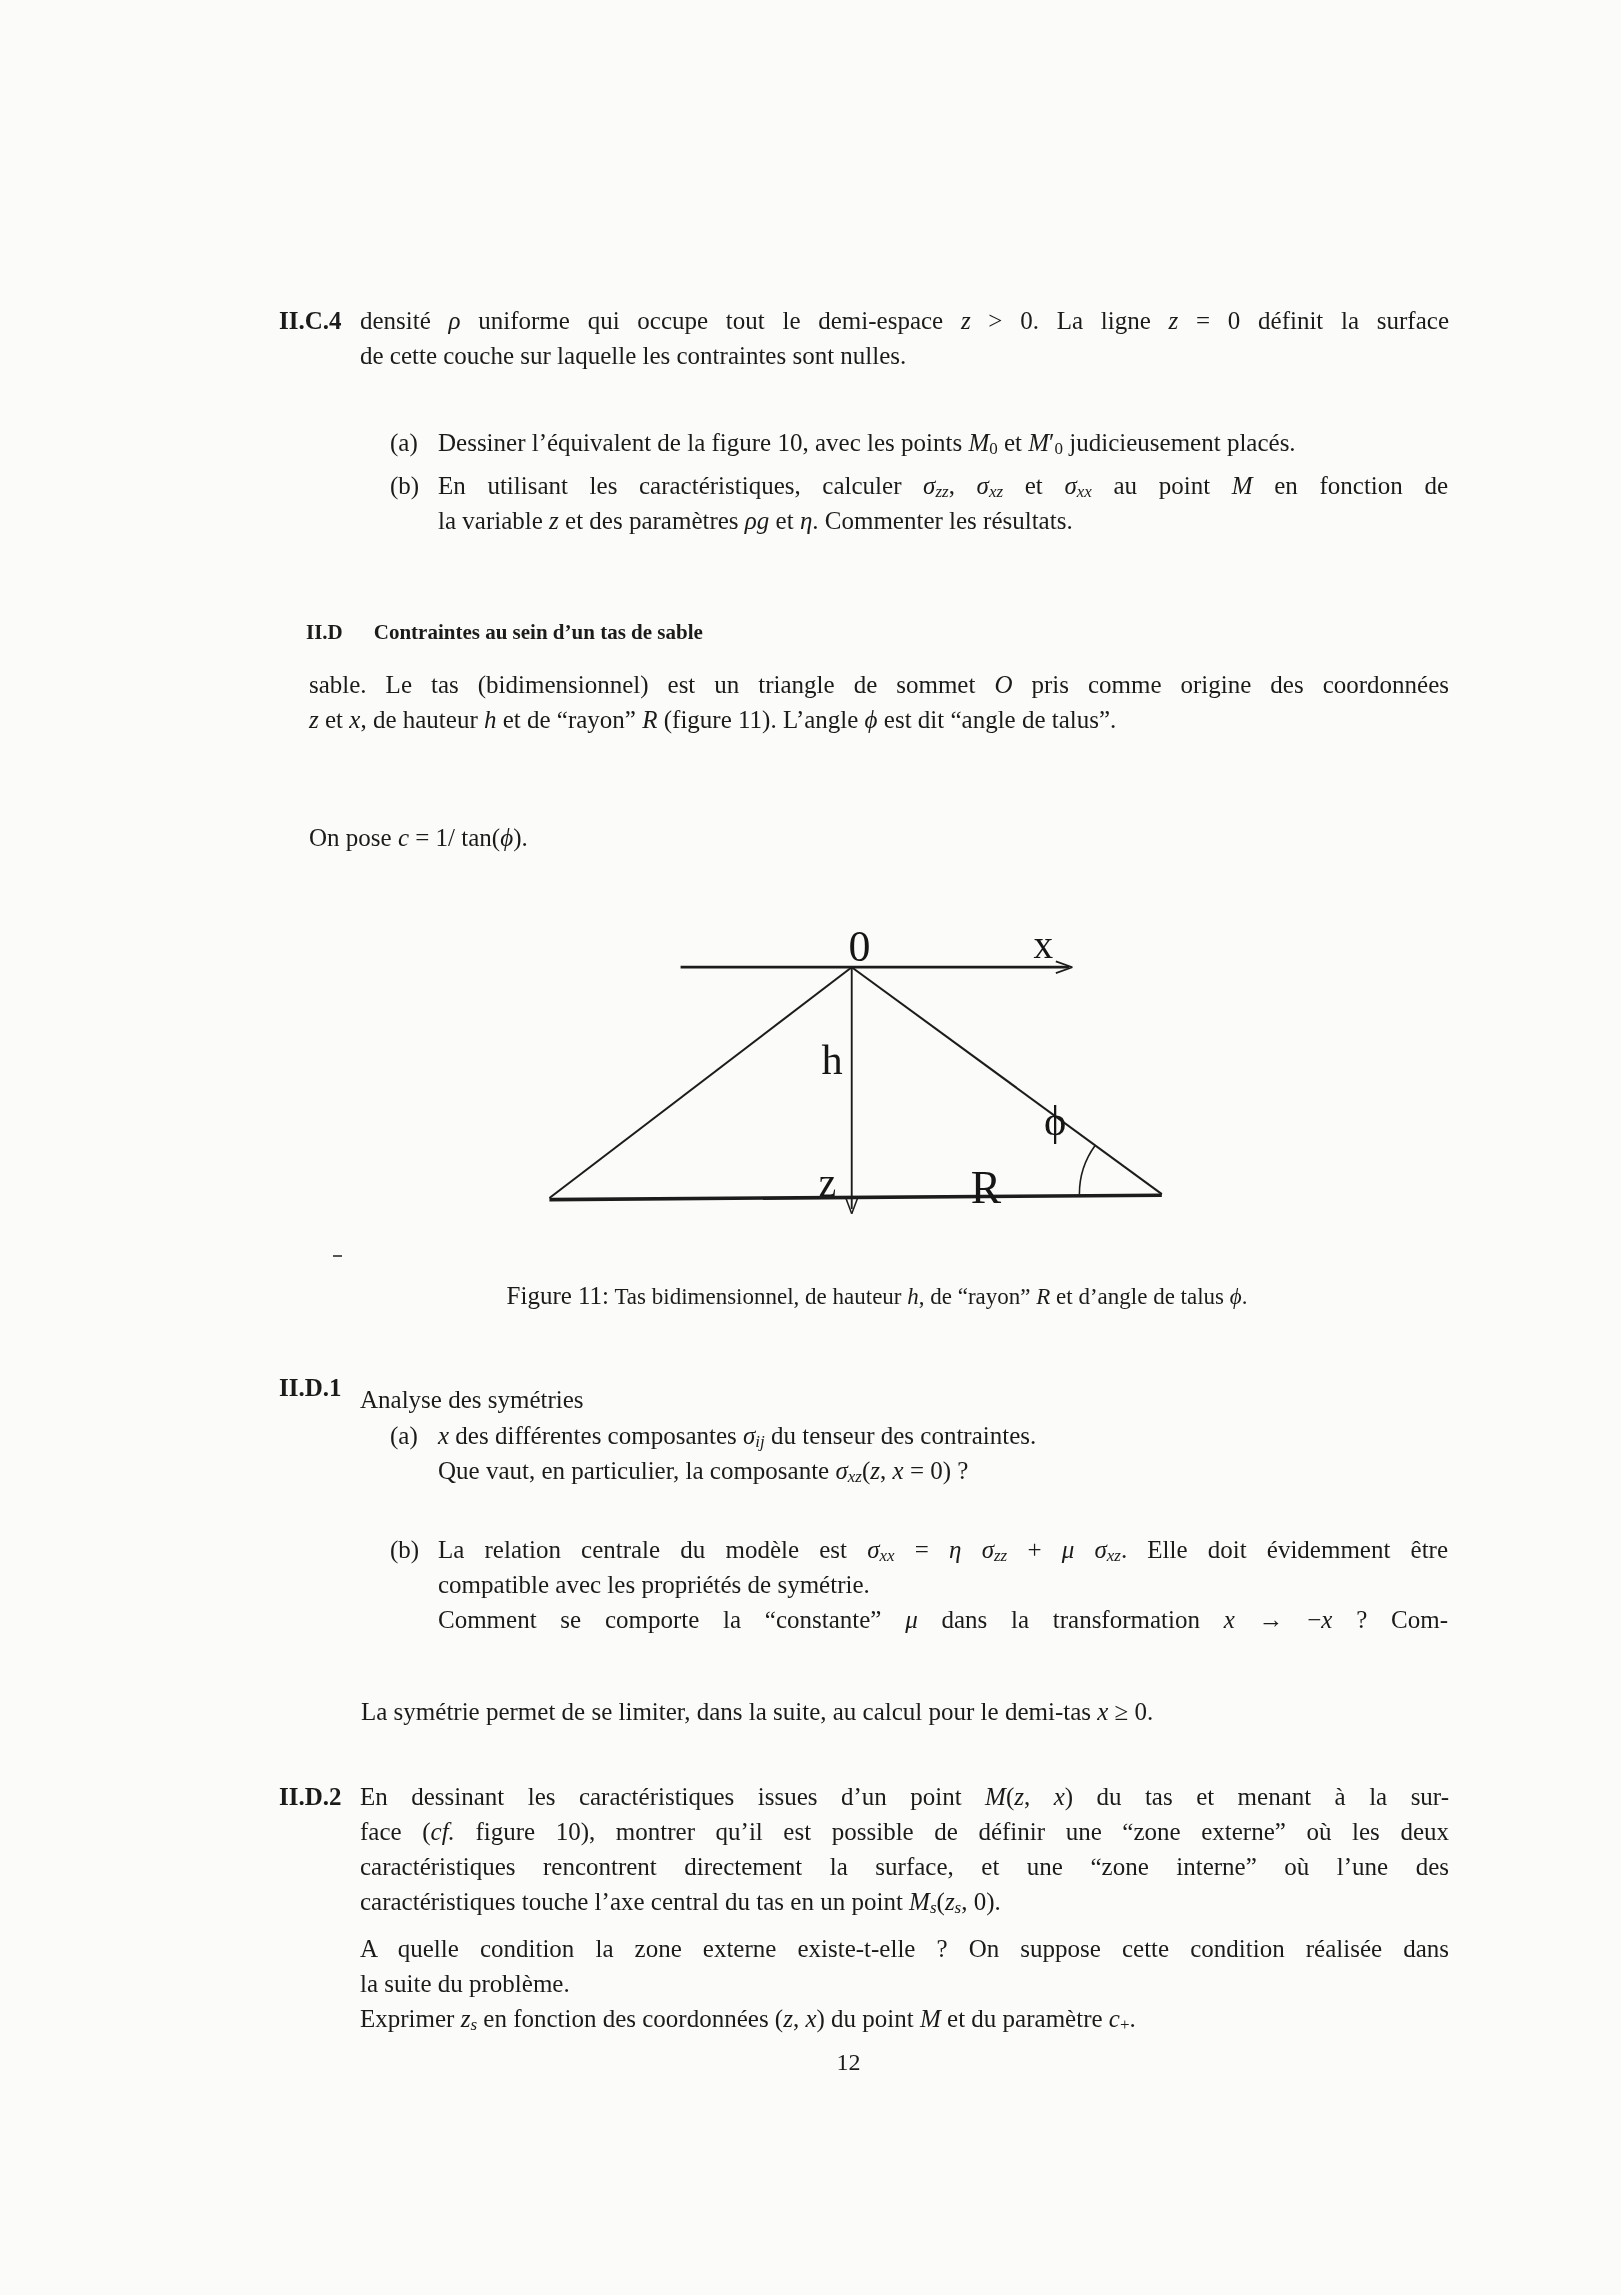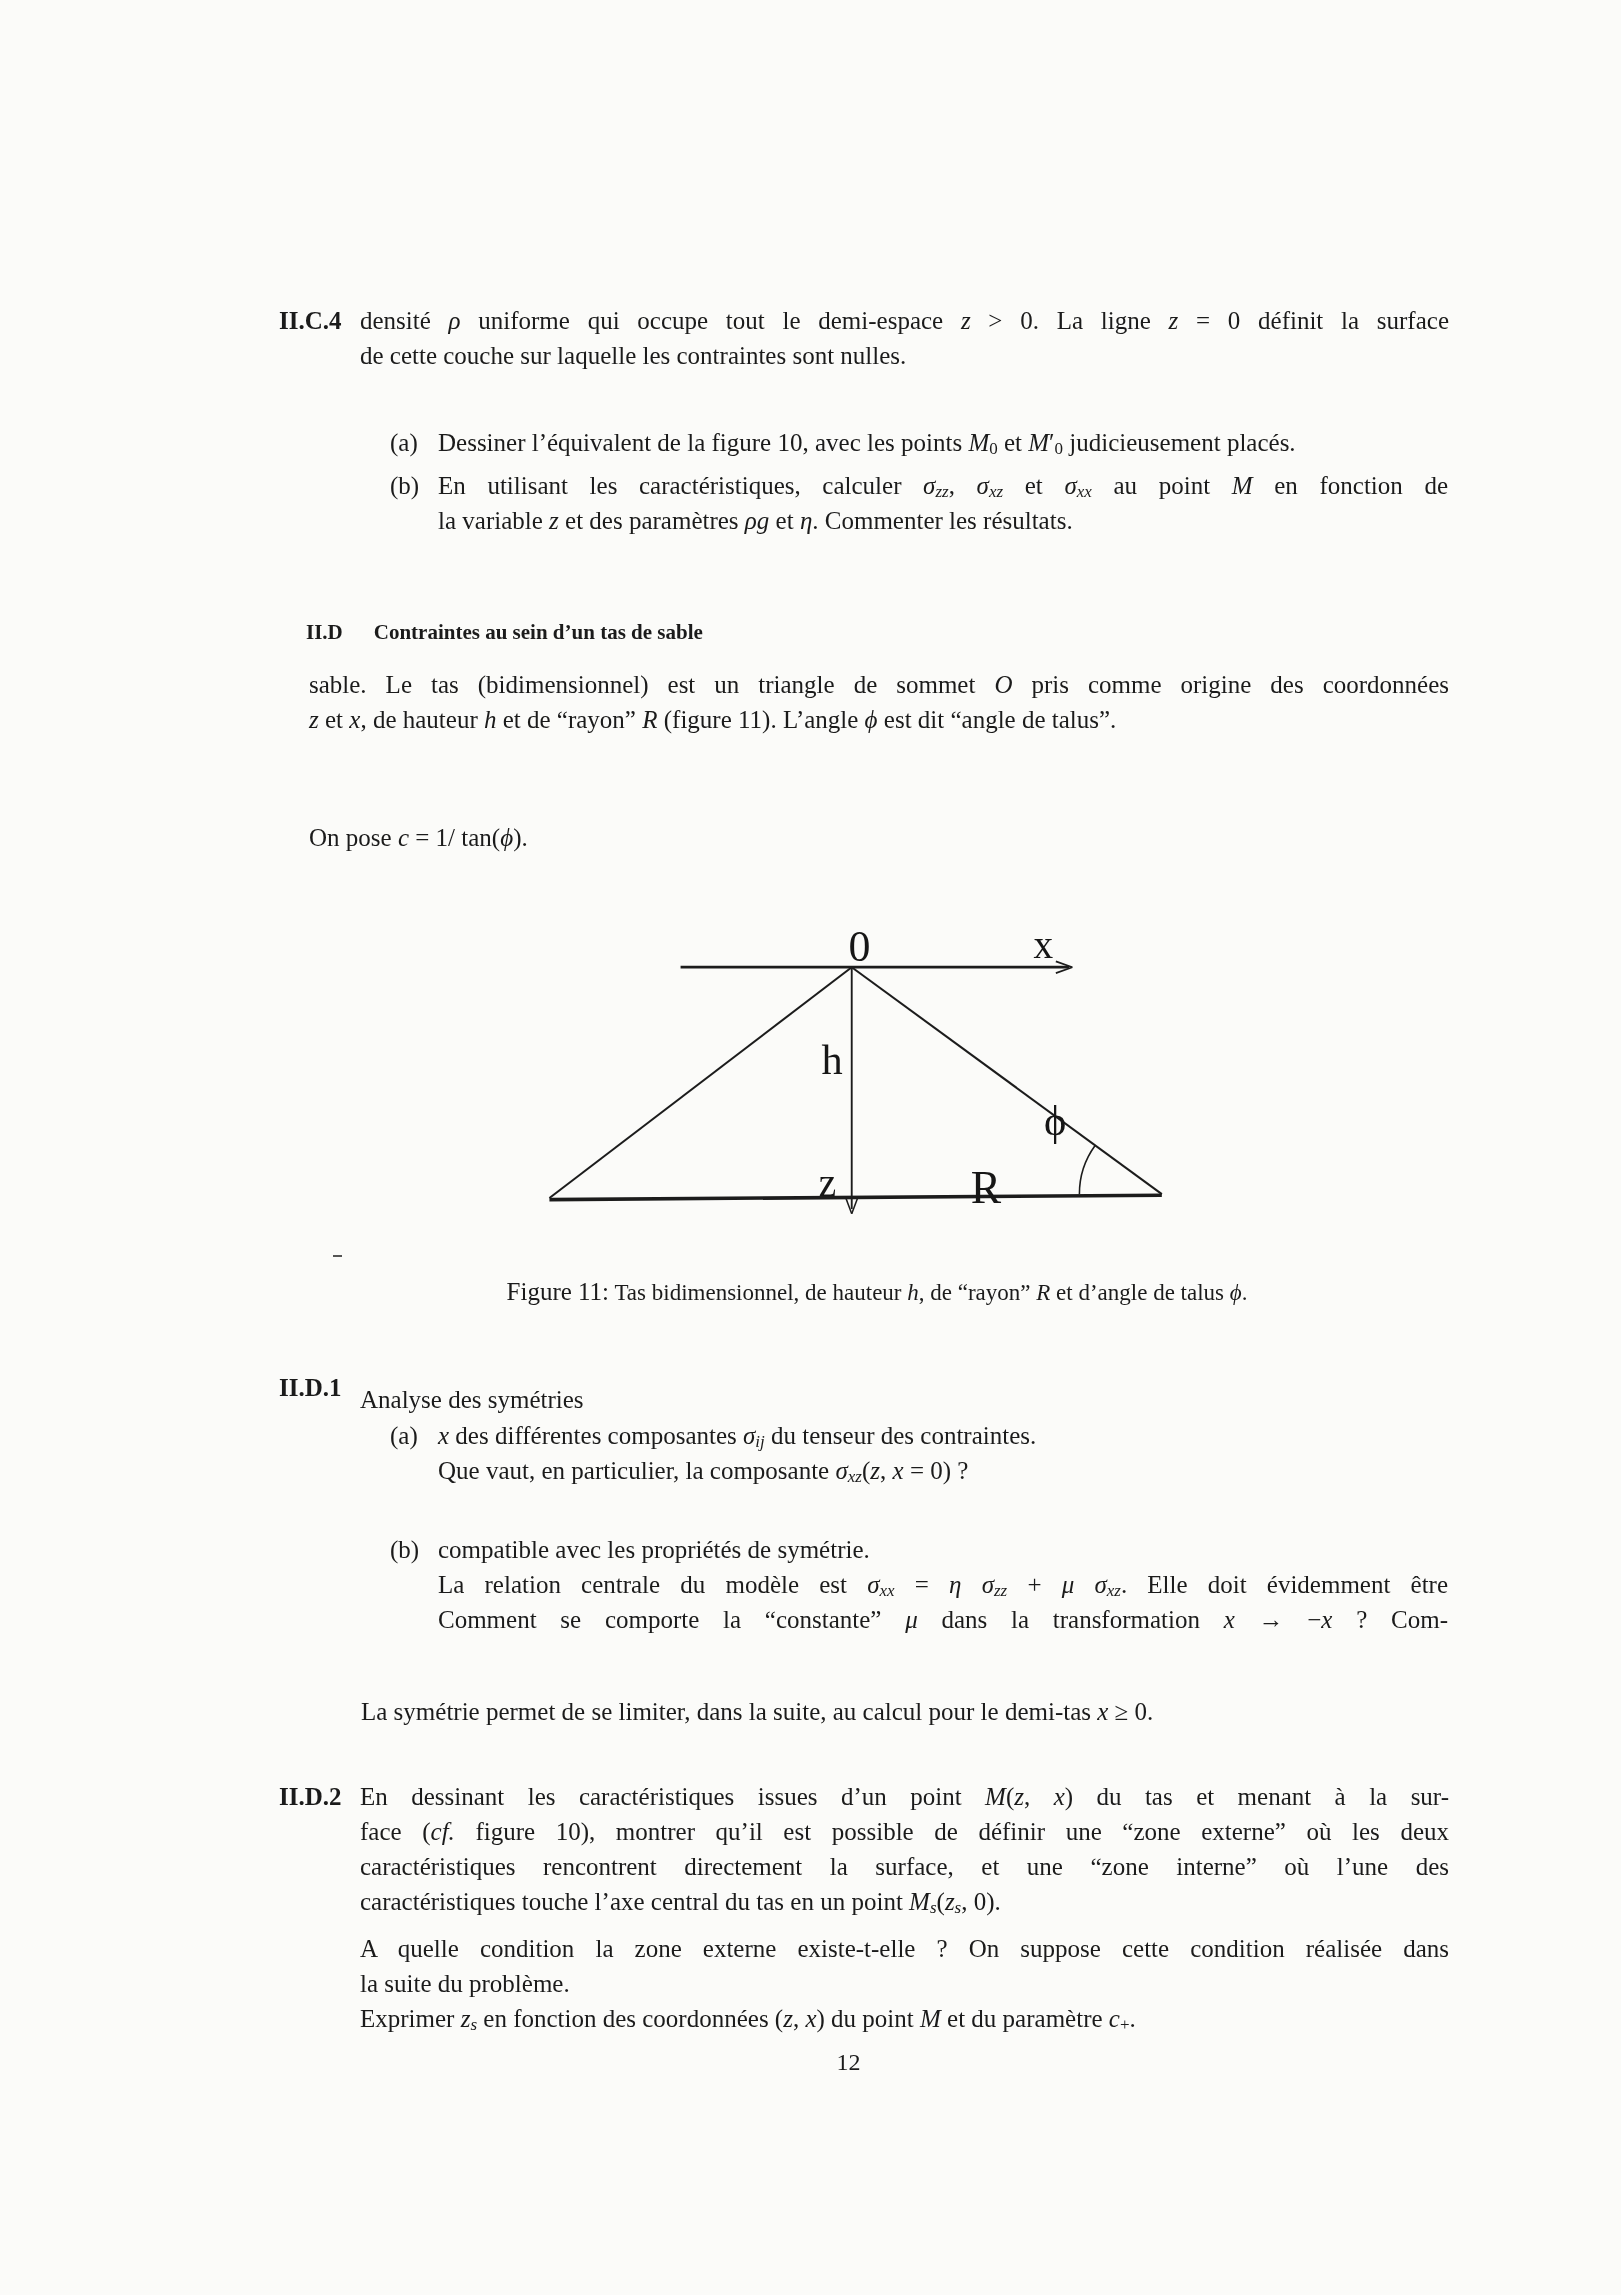--- a/index.html
+++ b/index.html
@@ -13,21 +13,21 @@
     -webkit-font-smoothing:antialiased;
   }
   .abs { position:absolute; }
   .ln { line-height:35px; min-height:35px; }
   .jl { text-align:justify; text-align-last:justify; }
   .bold { font-weight:bold; }
   sub { font-size:68%; vertical-align:-0.2em; line-height:0; }
   .heading { font-size:21px; font-weight:bold; display:flex; gap:31px; }
   .cap-head { font-size:25px; }
   .cap-body { font-size:23px; }
-  .caption { text-align:center; line-height:27px; }
+  .caption { text-align:center; line-height:35px; }
   .pagenum { text-align:center; font-size:24px; }
   .stray { background:#555; width:8.6px; height:2.4px; }
   svg text { font-family:"Liberation Serif","DejaVu Serif",serif; fill:#161616; }
   svg line, svg path { stroke:#1c1c1c; fill:none; }
 </style>
 </head>
 <body>
 
 <div class="abs bold" style="left:279px;top:303px;"><span class="ln">II.C.4</span></div>
 <div class="abs" style="left:360px;top:303px;width:1089px;">
@@ -95,22 +95,22 @@
 </div>
 
 <div class="abs" style="left:390px;top:1418px;"><span class="ln">(a)</span></div>
 <div class="abs" style="left:438px;top:1418px;width:1010px;">
   <div class="ln"><i>x</i> des différentes composantes <i>σ<sub>ij</sub></i> du tenseur des contraintes.</div>
   <div class="ln">Que vaut, en particulier, la composante <i>σ<sub>xz</sub></i>(<i>z</i>, <i>x</i> = 0) ?</div>
 </div>
 
 <div class="abs" style="left:390px;top:1532px;"><span class="ln">(b)</span></div>
 <div class="abs" style="left:438px;top:1532px;width:1010px;">
+  <div class="ln jl">La relation centrale du modèle est <i>σ<sub>xx</sub></i> = <i>η</i> <i>σ<sub>zz</sub></i> + <i>μ</i> <i>σ<sub>xz</sub></i>. Elle doit évidemment être</div>
   <div class="ln">compatible avec les propriétés de symétrie.</div>
-  <div class="ln jl">La relation centrale du modèle est <i>σ<sub>xx</sub></i> = <i>η</i> <i>σ<sub>zz</sub></i> + <i>μ</i> <i>σ<sub>xz</sub></i>. Elle doit évidemment être</div>
   <div class="ln jl">Comment se comporte la “constante” <i>μ</i> dans la transformation <i>x</i> → −<i>x</i> ? Com-</div>
 </div>
 
 <div class="abs" style="left:361px;top:1694px;width:1087px;">
   <div class="ln">La symétrie permet de se limiter, dans la suite, au calcul pour le demi-tas <i>x</i> ≥ 0.</div>
 </div>
 
 <div class="abs bold" style="left:279px;top:1779px;"><span class="ln">II.D.2</span></div>
 <div class="abs" style="left:360px;top:1779px;width:1089px;">
   <div class="ln jl">En dessinant les caractéristiques issues d’un point <i>M</i>(<i>z</i>, <i>x</i>) du tas et menant à la sur-</div>

